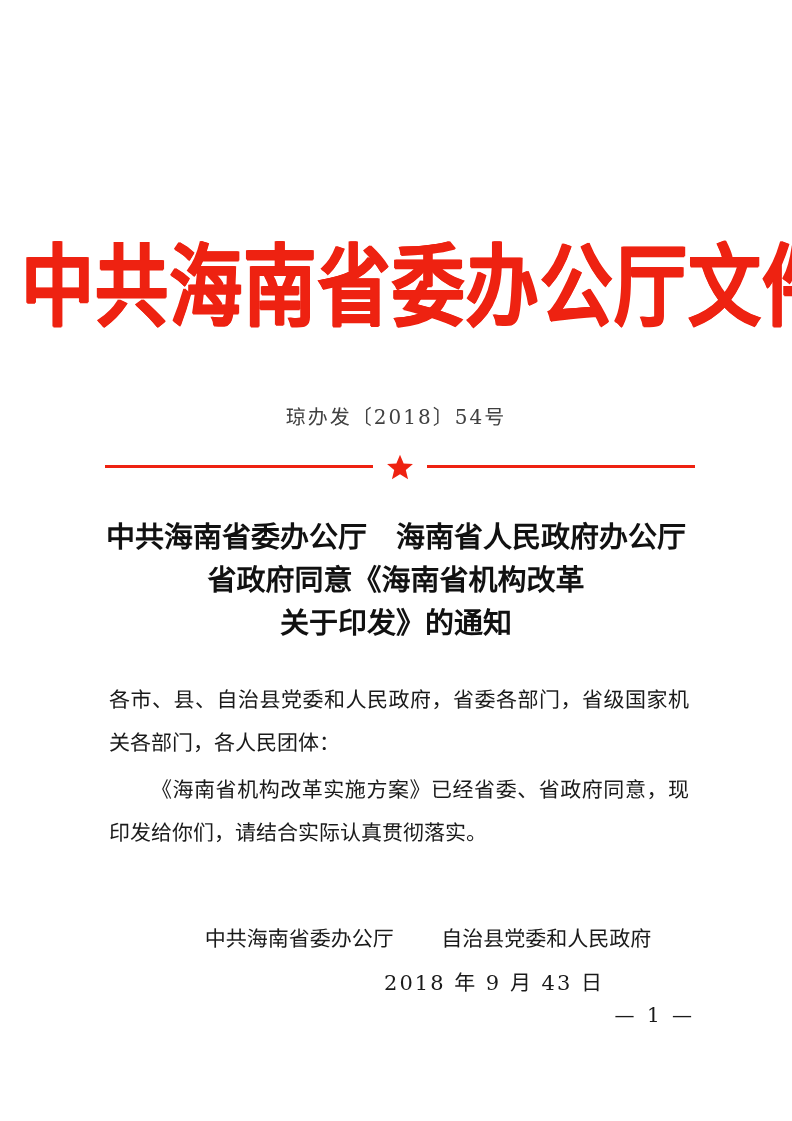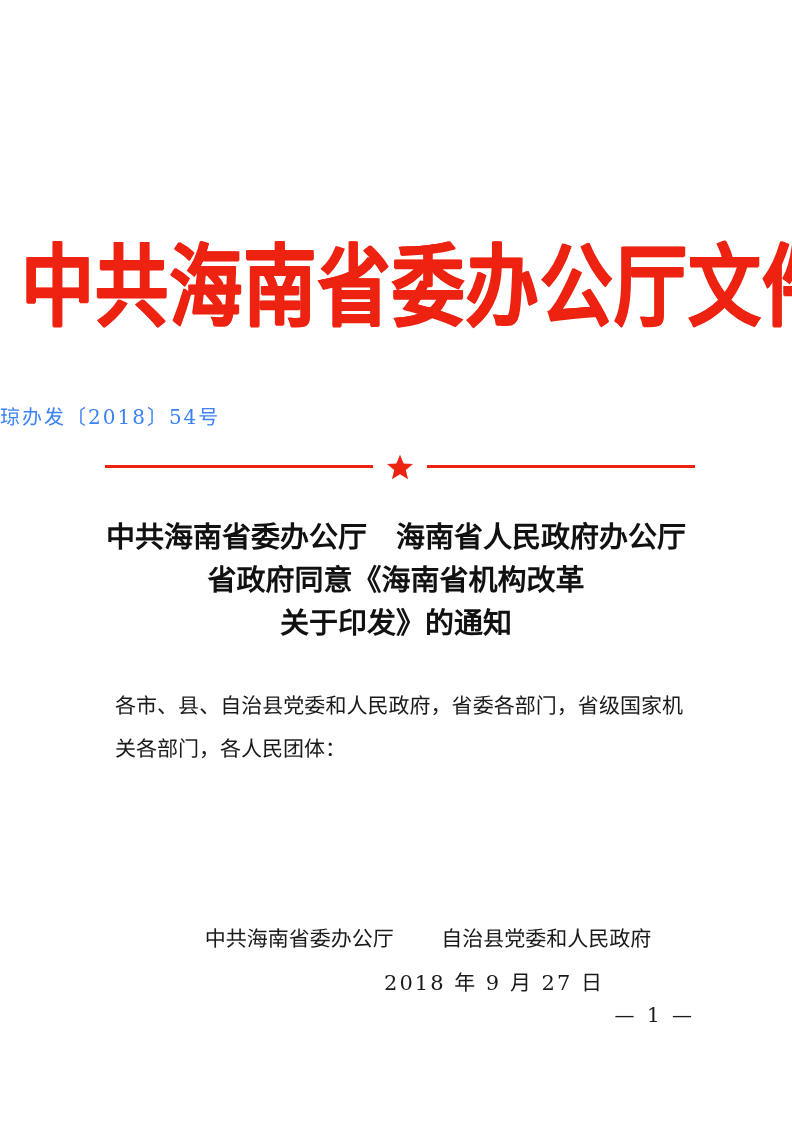--- a/index.html
+++ b/index.html
@@ -49,25 +49,25 @@
       -1px 0 0 #ee2211,
        0 1px 0 #ee2211;
   }
 
   
   .doc-number {
     position: absolute;
     left: 0;
     right: 0;
     top: 403px;
-    text-align: left;
+    text-align: center;
     font-family: "DejaVu Serif", "Liberation Serif", serif;
     font-size: 20px;
     line-height: 1.4;
-    color: #3b82f6;
+    color: #404040;
     letter-spacing: 2px;
   }
 
   
   .rule-wrap {
     position: absolute;
     left: 105px;
     width: 590px;
     top: 452px;
     height: 30px;
@@ -115,21 +115,21 @@
     width: 588px;
     top: 675px;
     font-family: "DejaVu Serif", "Liberation Serif", serif;
     font-size: 21px;
     line-height: 43px;
     color: #1a1a1a;
     text-align: justify;
     text-justify: inter-character;
   }
   .body-copy p {
-    margin: 10px;
+    margin: 4px;
     text-align: justify;
     text-justify: inter-character;
   }
   .body-copy p.indent { text-indent: 2em; }
 
   
   .signature {
     position: absolute;
     left: 105px;
     width: 588px;
@@ -186,26 +186,27 @@
   </div>
 
   <div class="doc-title">
     <span class="tline">中共海南省委办公厅　海南省人民政府办公厅</span>
     <span class="tline">省政府同意《海南省机构改革</span>
     <span class="tline">关于印发》的通知</span>
   </div>
 
   <div class="body-copy">
     <p>各市、县、自治县党委和人民政府，省委各部门，省级国家机关各部门，各人民团体：</p>
+    <p class="indent">《海南省机构改革实施方案》已经省委、省政府同意，现印发给你们，请结合实际认真贯彻落实。</p>
   </div>
 
   <div class="signature">
     <div class="sig-orgs">
       <span>中共海南省委办公厅</span>
       <span class="org-gap"></span>
       <span>自治县党委和人民政府</span>
     </div>
-    <div class="sig-date">2018 年 9 月 27 日</div>
+    <div class="sig-date">2018 年 9 月 43 日</div>
   </div>
 
   <div class="page-number">— 1 —</div>
 
 </div>
 
 </body></html>

